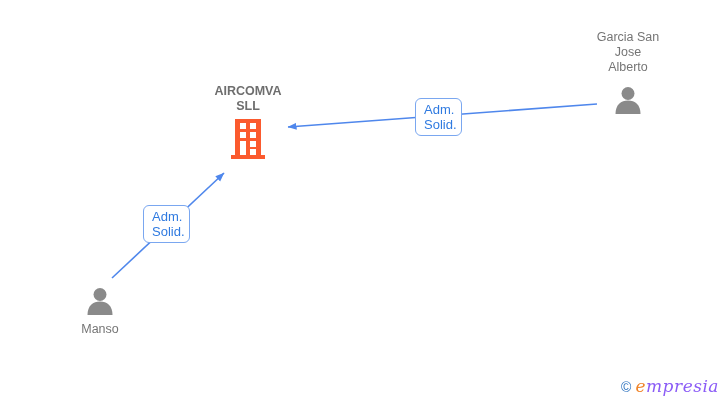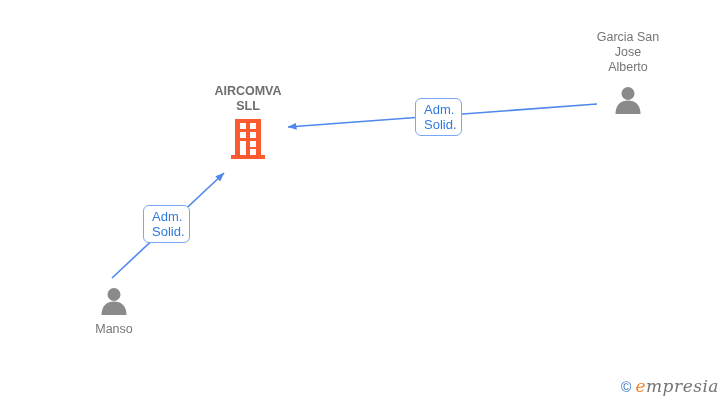--- a/index.html
+++ b/index.html
@@ -71,21 +71,21 @@
     color: #2f74c0;
     font-size: 14px;
   }
   #watermark .brand {
     font-family: "DejaVu Serif", serif;
     font-style: italic;
     font-size: 17px;
     letter-spacing: 0.5px;
   }
   #watermark .brand .first { color: #f08327; }
-  #watermark .brand .rest  { color: #737373; }
+  #watermark .brand .rest  { color: #8b5cf6; }
 </style>
 </head>
 <body>
 
 <div id="canvas">
 
   <svg id="edges-svg">
     <defs>
       <marker id="arrowhead" markerWidth="11" markerHeight="9" refX="8.6" refY="3.5" orient="auto" markerUnits="userSpaceOnUse">
         <path d="M0 0 L9 3.5 L0 7 Z" fill="#4f87ec"></path>
@@ -120,21 +120,21 @@
       <div class="line">Alberto</div>
     </div>
     <span style="display:block; width:30px; height:28px; margin-top:11px;">
       <svg width="30" height="28" viewBox="0 0 30 28">
         <circle cx="15" cy="7.5" r="6.5" fill="#8a8a8a"></circle>
         <path d="M2.5 28 C2.5 18.5 8 14.5 15 14.5 C22 14.5 27.5 18.5 27.5 28 Z" fill="#8a8a8a"></path>
       </svg>
     </span>
   </div>
 
-  <div class="node" style="left:54px; top:287px; width:120px;">
+  <div class="node" style="left:40px; top:287px; width:120px;">
     <span style="display:block; width:30px; height:28px; margin-bottom:7px;">
       <svg width="30" height="28" viewBox="0 0 30 28">
         <circle cx="15" cy="7.5" r="6.5" fill="#8a8a8a"></circle>
         <path d="M2.5 28 C2.5 18.5 8 14.5 15 14.5 C22 14.5 27.5 18.5 27.5 28 Z" fill="#8a8a8a"></path>
       </svg>
     </span>
     <div class="node-label person-label">
       <div class="line">Manso</div>
     </div>
   </div>

